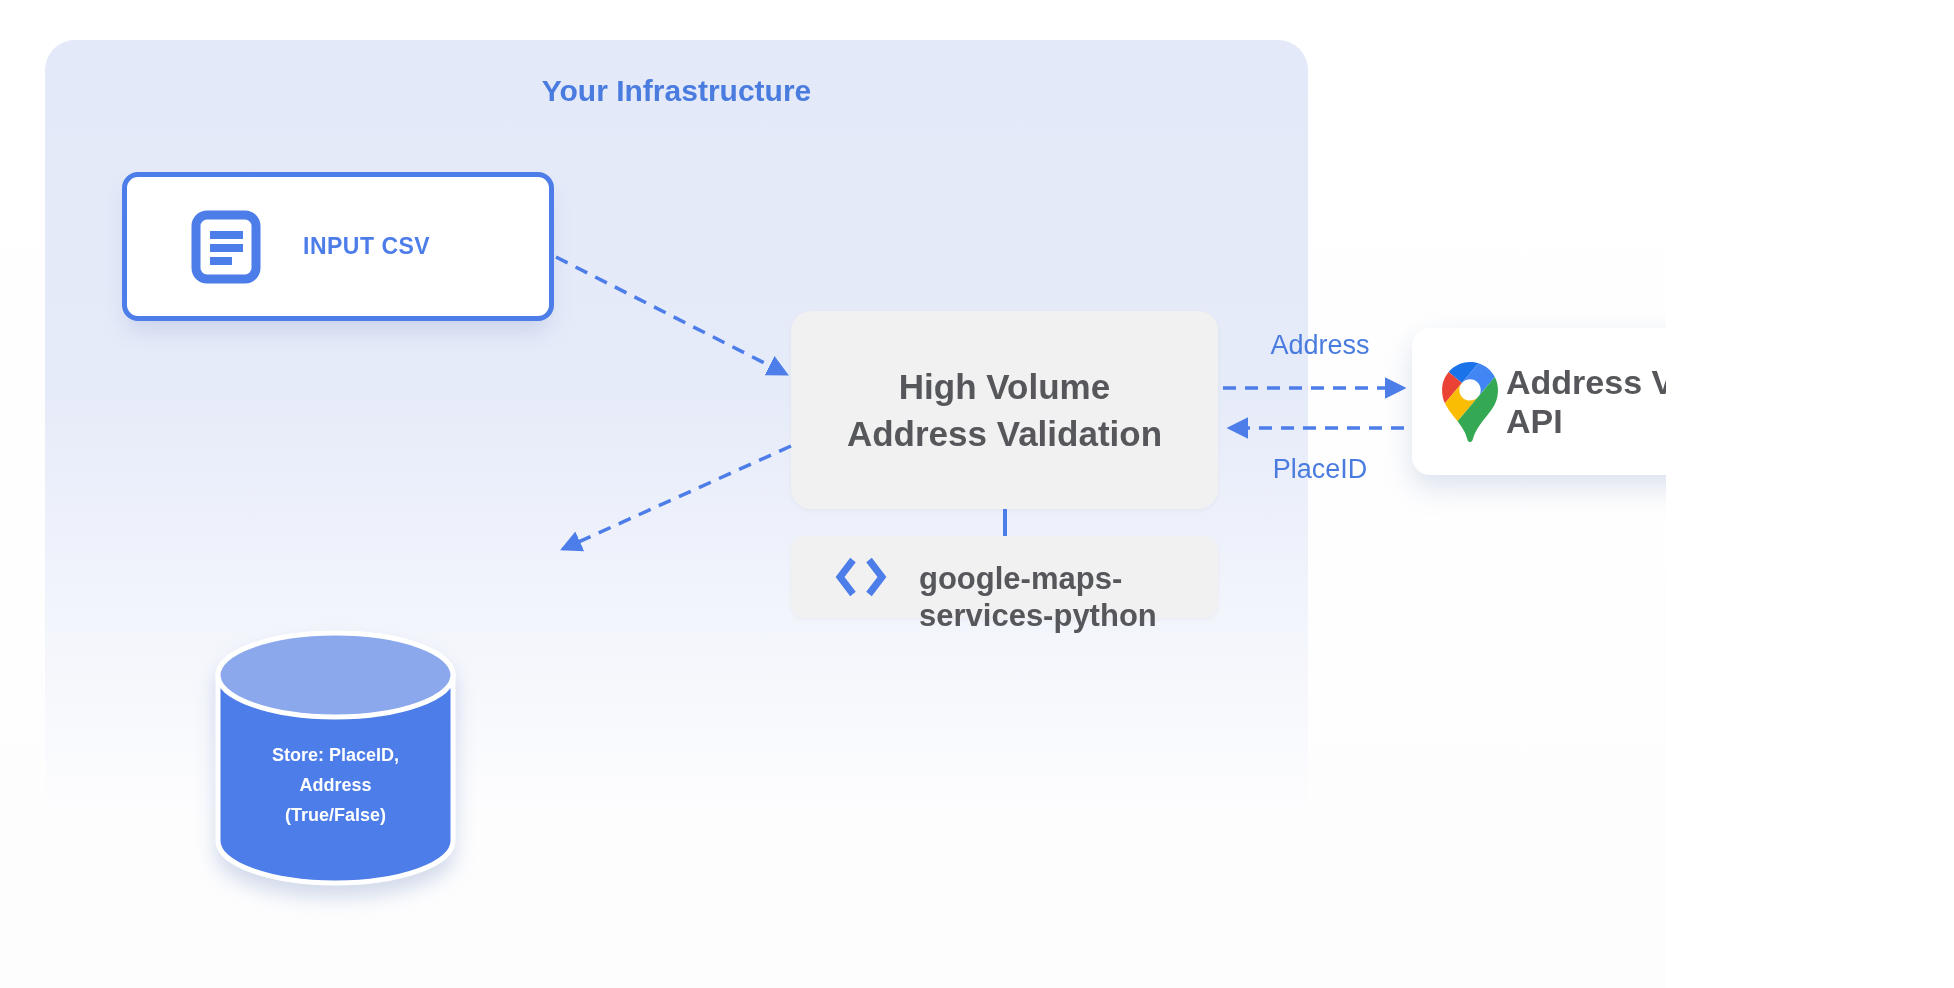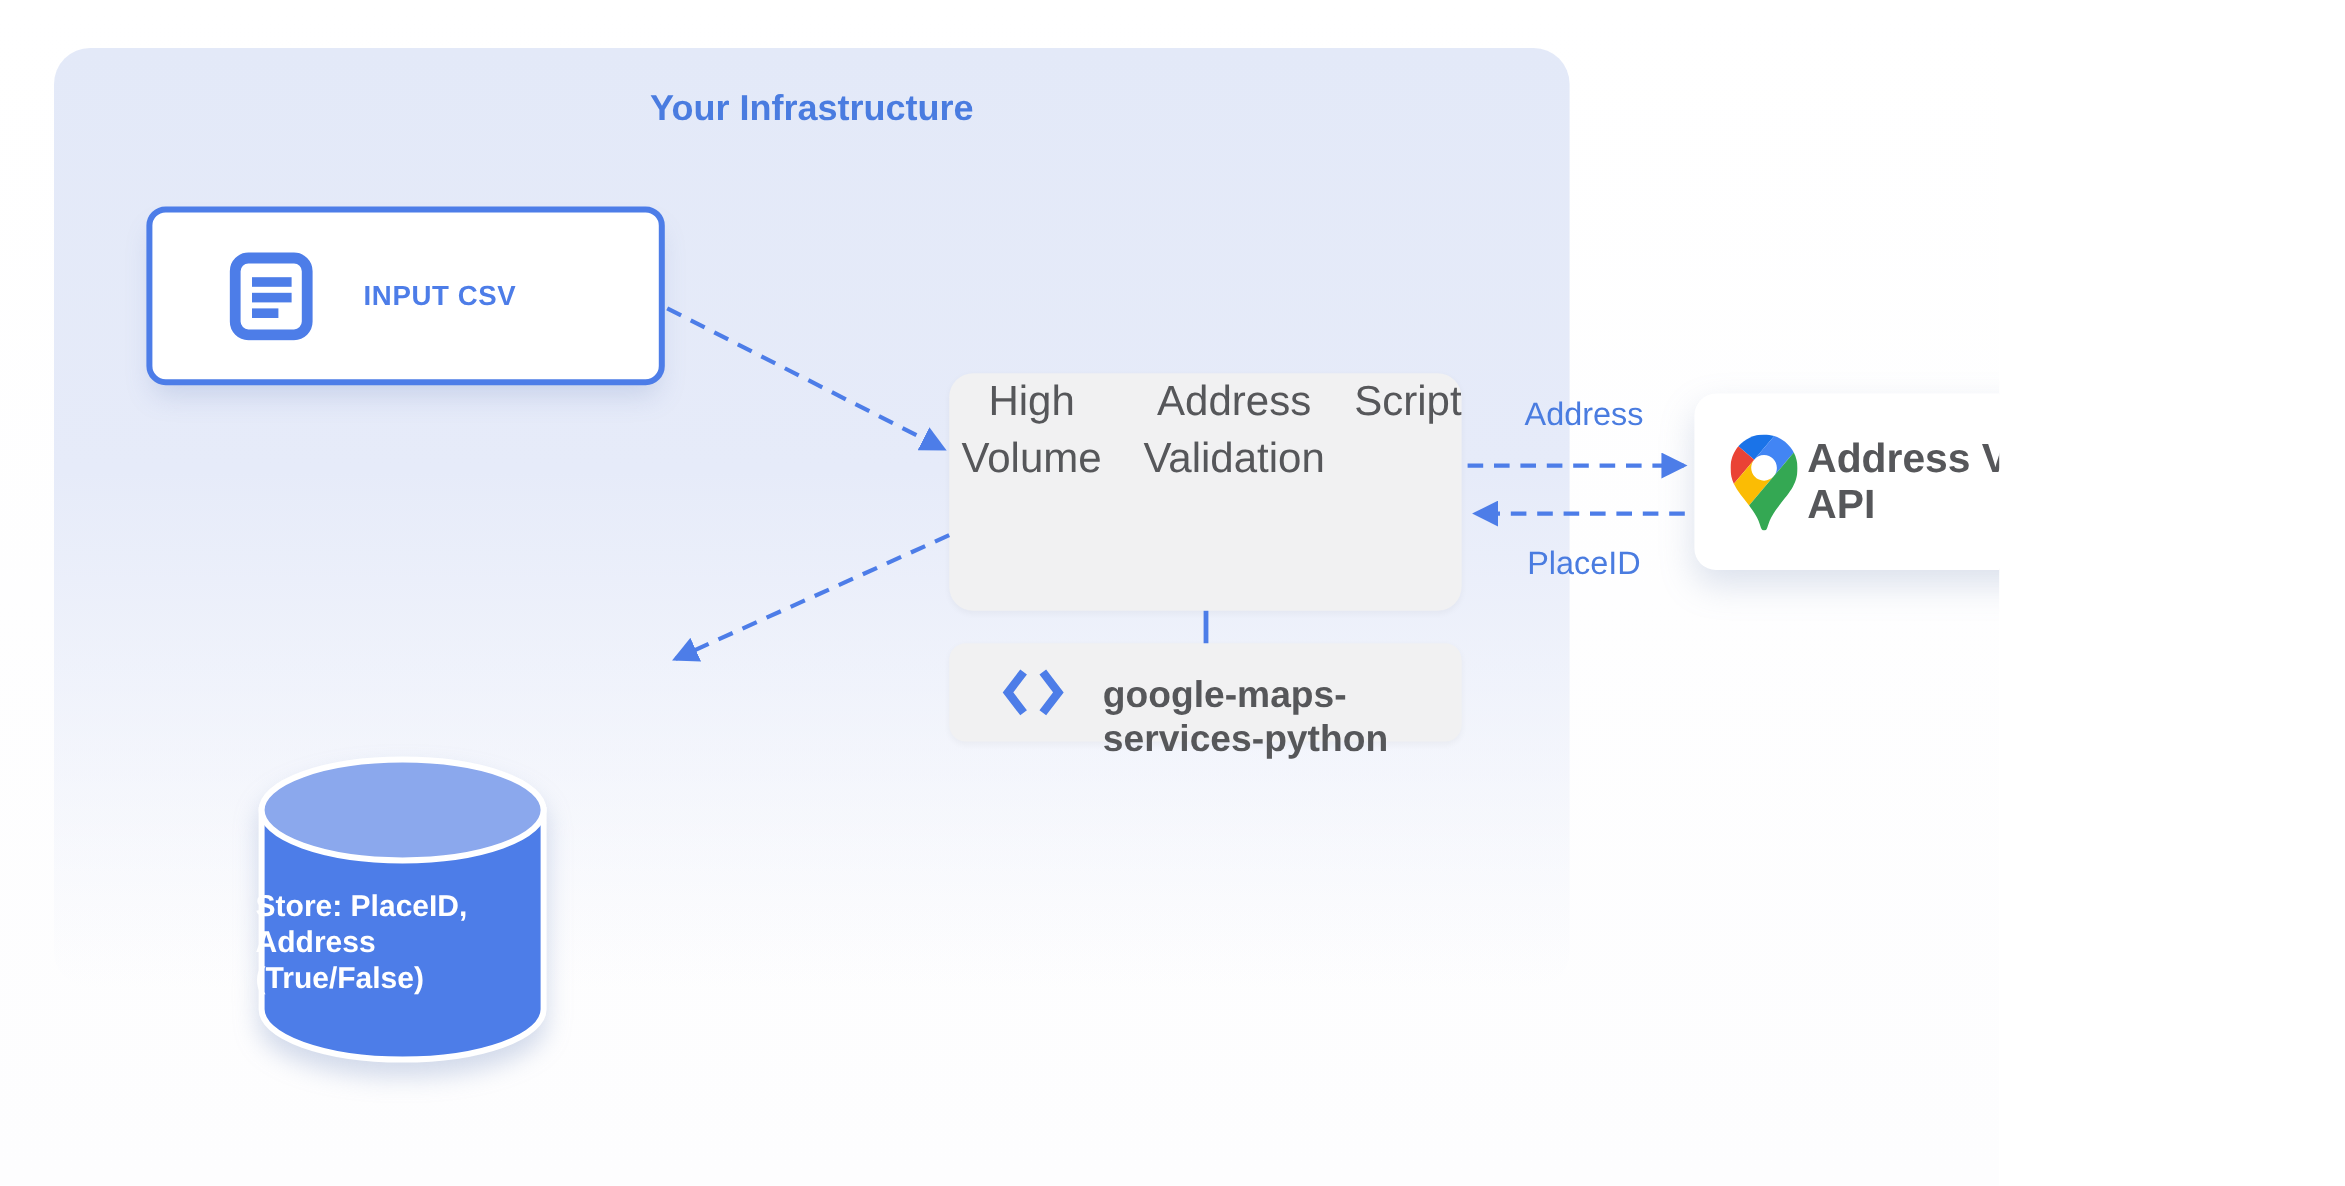--- a/index.html
+++ b/index.html
@@ -36,29 +36,29 @@
     padding-left:60px;gap:42px;
     box-shadow:0 14px 26px -4px rgba(90,115,175,0.38);
   }
   .output-box .label{font-size:29px;font-weight:bold;color:#ffffff;letter-spacing:0.5px;}
   
   .cylinder{
     position:absolute;left:213px;top:628px;width:245px;height:266px;
     filter:drop-shadow(0 12px 10px rgba(110,135,190,0.30));
   }
   .cylinder-text{
-    position:absolute;left:0;top:112px;width:245px;text-align:left;
-    color:#ffffff;font-weight:bold;font-size:25px;line-height:30px;
+    position:absolute;left:0;top:112px;width:245px;text-align:center;
+    color:#ffffff;font-weight:bold;font-size:18px;line-height:30px;
   }
   
   .script-box{
     position:absolute;left:791px;top:311px;width:427px;height:198px;
     background:#f1f1f2;border-radius:20px;
-    display:flex;flex-direction:row;justify-content:center;
-    text-align:center;font-size:35px;line-height:47px;font-weight:normal;color:#56575a;
+    display:flex;flex-direction:column;justify-content:center;
+    text-align:center;font-size:35px;line-height:47px;font-weight:bold;color:#56575a;
     box-shadow:0 2px 5px rgba(0,0,0,0.04);
   }
   .connector{
     position:absolute;left:1003px;top:509px;width:4px;height:28px;background:#4d7de8;
   }
   
   .library-box{
     position:absolute;left:791px;top:536px;width:427px;height:82px;
     background:#f1f1f2;border-radius:14px;
     display:flex;align-items:center;padding-left:44px;gap:32px;box-sizing:border-box;
@@ -110,21 +110,20 @@
     <div class="cylinder-text">
       <div>Store: PlaceID,</div>
       <div>Address</div>
       <div>(True/False)</div>
     </div>
   </div>
 
   <div class="script-box">
     <div>High Volume</div>
     <div>Address Validation</div>
-    <div>Script</div>
   </div>
 
   <div class="connector"></div>
 
   <div class="library-box">
     <svg class="icon" width="52" height="44" viewBox="0 0 52 44">
       <path d="M18,5 L5,22 L18,39" stroke="#4d7de8" stroke-width="7" fill="none" stroke-linejoin="miter"></path>
       <path d="M34,5 L47,22 L34,39" stroke="#4d7de8" stroke-width="7" fill="none" stroke-linejoin="miter"></path>
     </svg>
     <div class="label">

